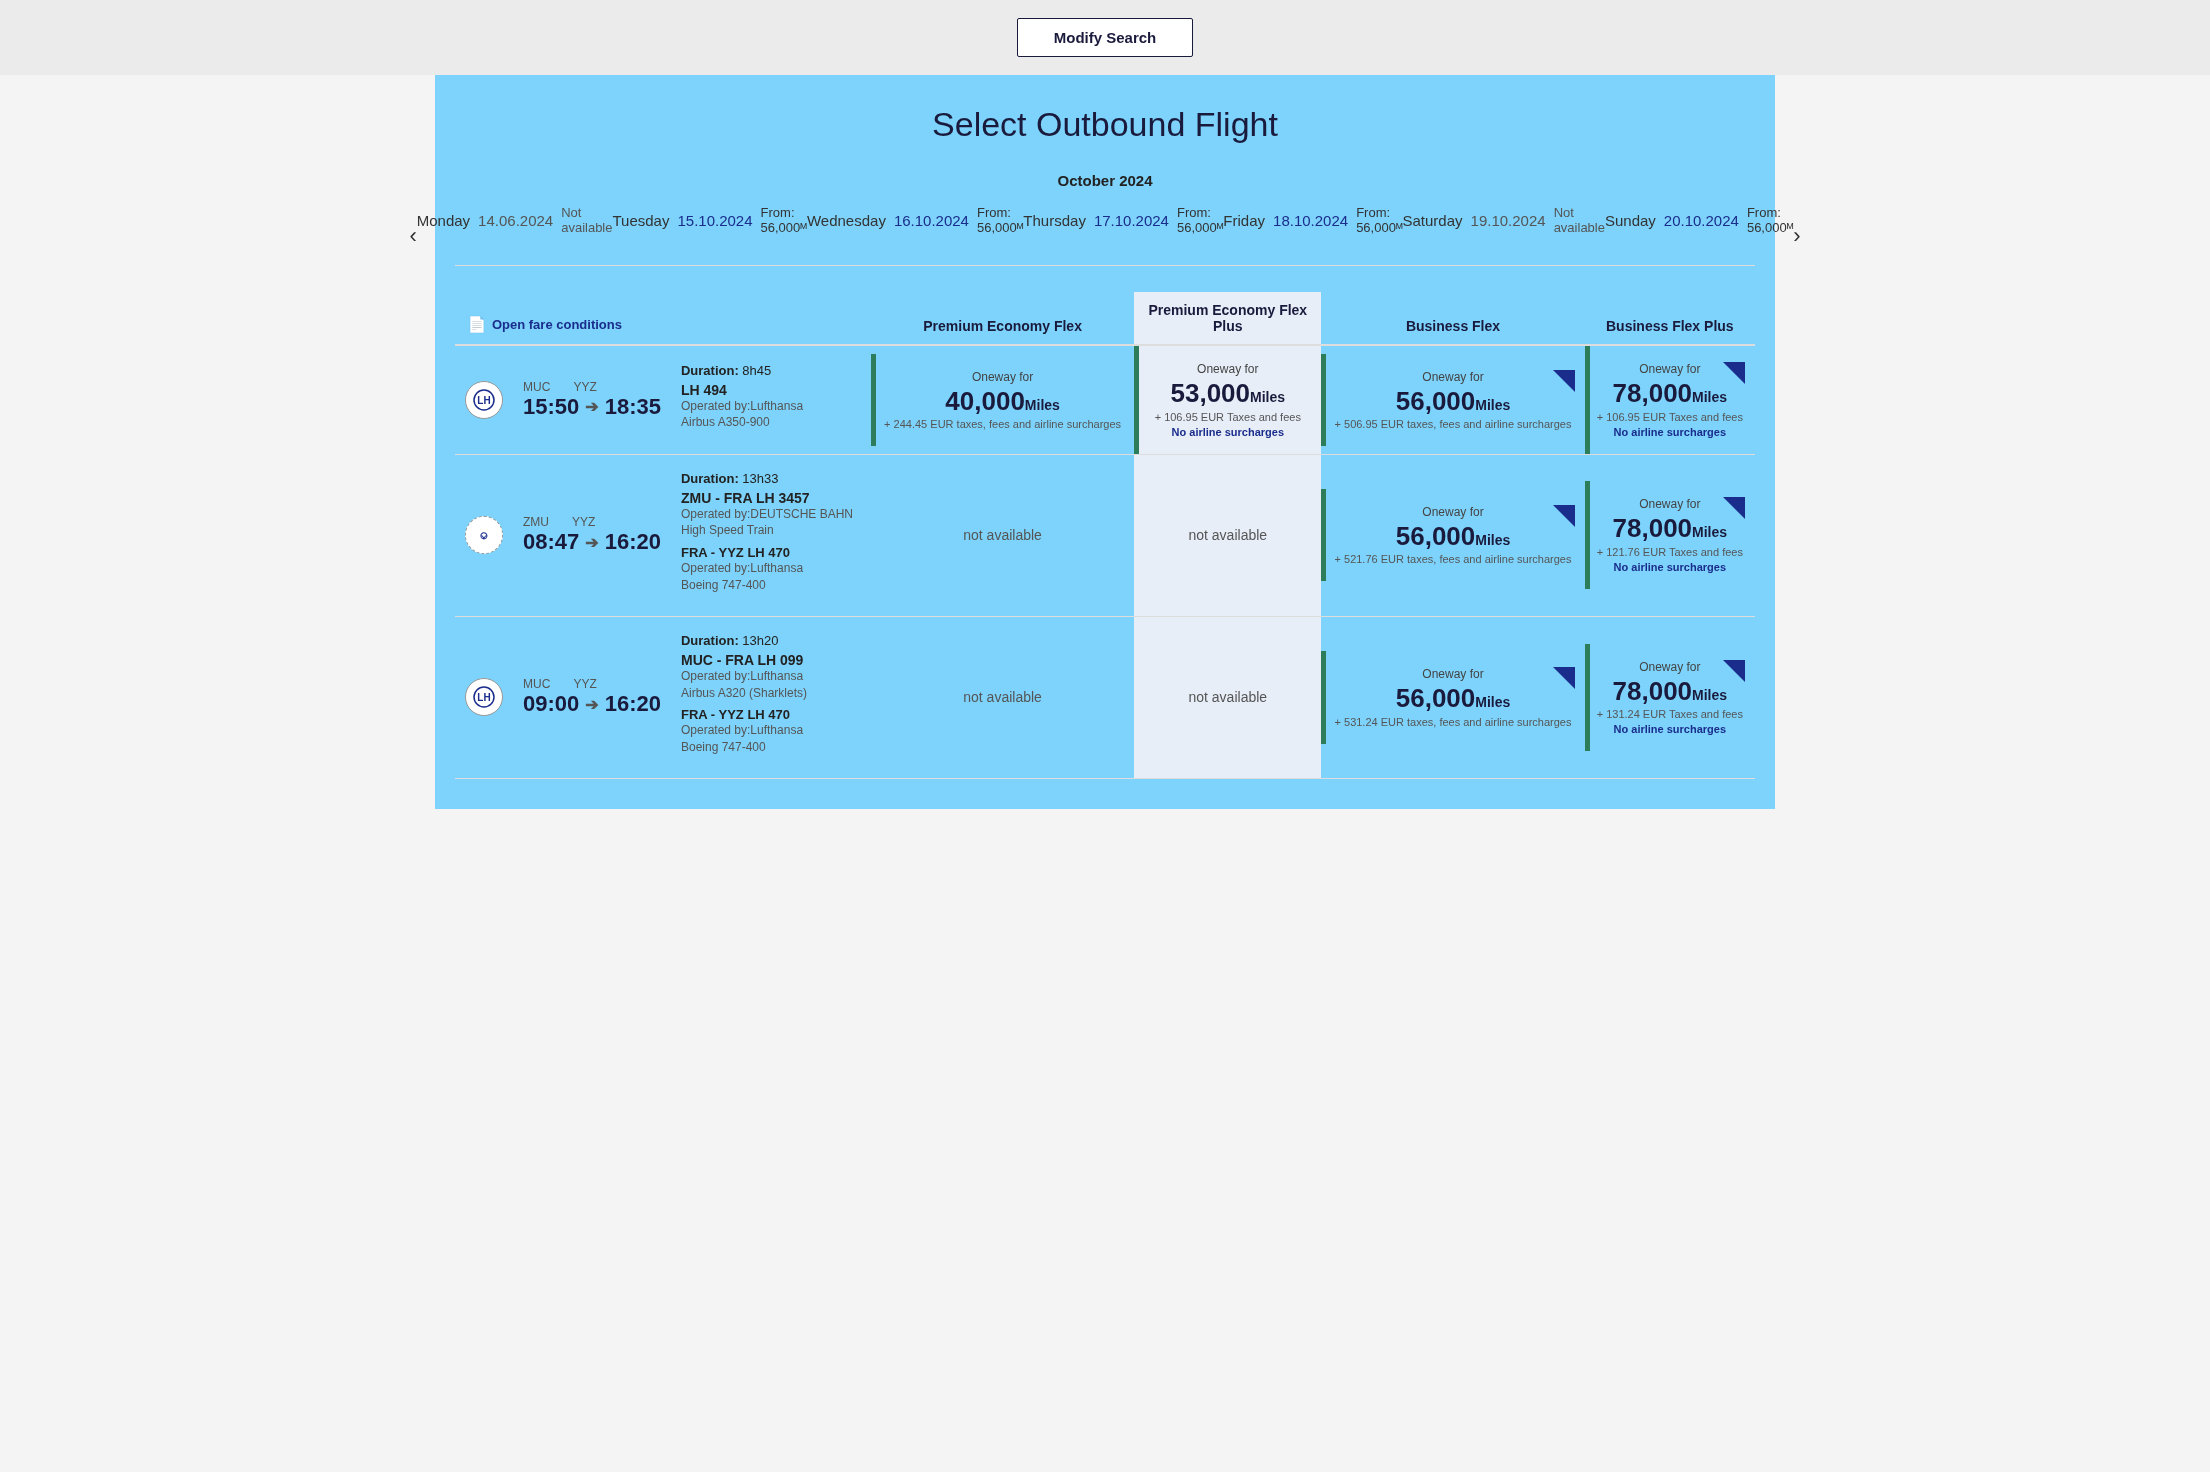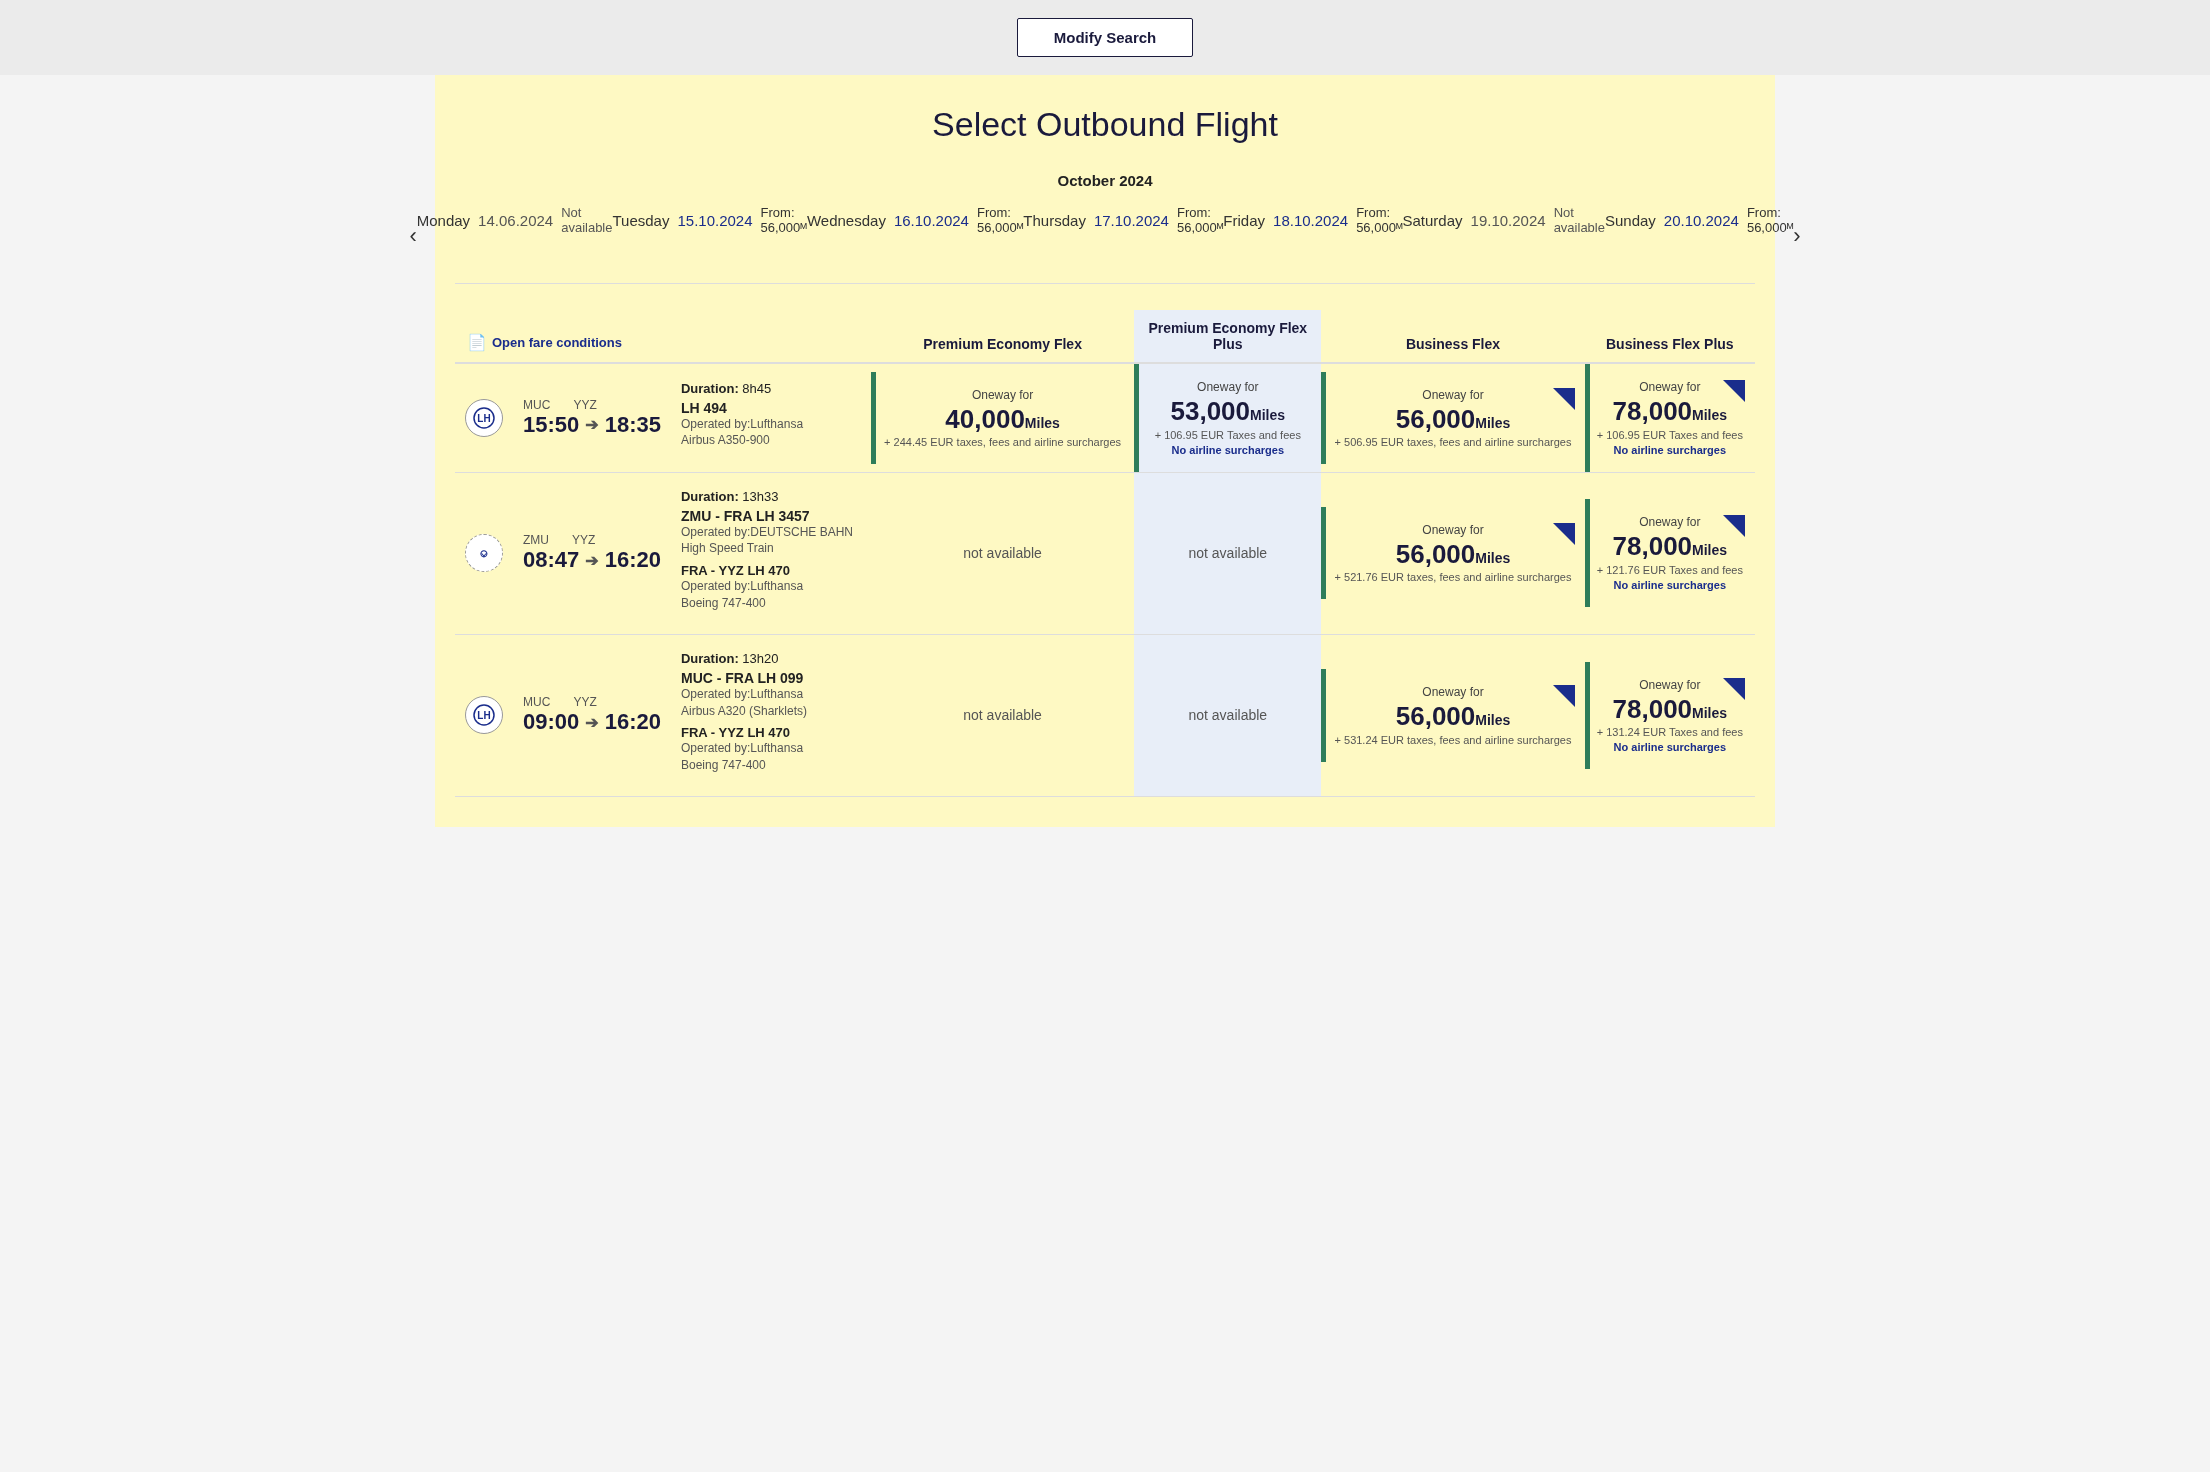--- a/index.html
+++ b/index.html
@@ -28,32 +28,32 @@
       border: 1.5px solid #1a1a3c;
       background: white;
       color: #1a1a3c;
       font-weight: 700;
       font-size: 15px;
       padding: 10px 36px;
       cursor: pointer;
       border-radius: 2px;
     }
 
-    .main { background: #fef9c3; max-width: 1340px; margin: 0 auto; padding: 30px 20px; }
+    .main { background: #7dd3fc; max-width: 1340px; margin: 0 auto; padding: 30px 20px; }
 
     .page-title {
       text-align: center;
       font-size: 34px;
       font-weight: 300;
       color: #1a1a3c;
       margin-bottom: 28px;
     }
 
     .calendar-section {
-      margin-bottom: 34px;
+      margin-bottom: 16px;
       position: relative;
     }
     .calendar-month {
       text-align: center;
       font-weight: 700;
       font-size: 15px;
       margin-bottom: 16px;
       color: #222;
     }
     .calendar-grid {

